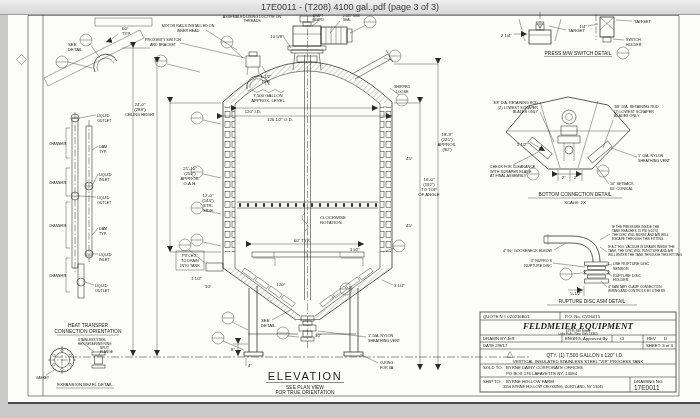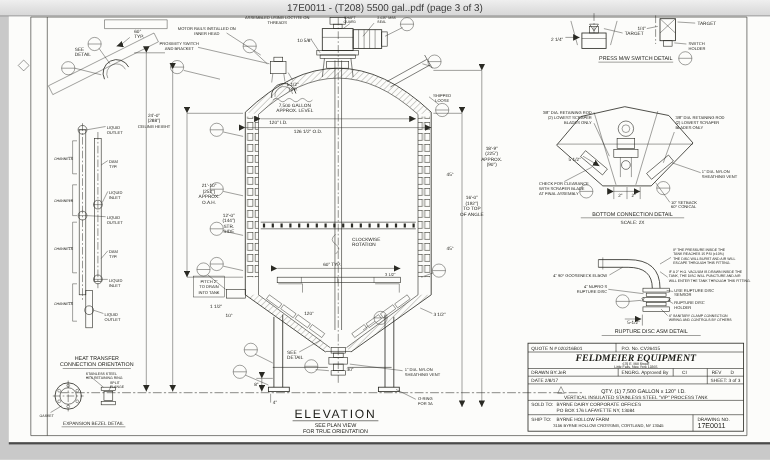--- a/index.html
+++ b/index.html
@@ -15,21 +15,21 @@
   .fl{stroke:#2a2a24;stroke-width:.5;fill:none;stroke-dasharray:8 2 2 2}
   .t3{font-size:3.2px}.t35{font-size:3.7px}.t4{font-size:4.3px}.t45{font-size:4.9px}.t6{font-size:6.5px}
   .mid{text-anchor:middle}.end{text-anchor:end}
   .ser{font-family:"Liberation Serif",serif;font-style:italic;font-weight:bold;font-size:9px}
   .big{font-size:11px;letter-spacing:1.6px}
 </style>
 </head>
 <body>
 
 <div id="titlebar">
-  <span>17E0011 - (T208) 5500 gal..pdf (page 3 of 3)</span>
+  <span>17E0011 - (T208) 4100 gal..pdf (page 3 of 3)</span>
 </div>
 <div id="page"></div>
 <div id="pageedge"></div>
 
 <svg width="700" height="418" viewBox="0 0 700 418" style="position:absolute;left:0;top:0">
   <defs>
     <pattern id="h" width="4" height="4" patternUnits="userSpaceOnUse" patternTransform="rotate(45)">
       <line x1="0" y1="0" x2="0" y2="4" stroke="#5a5a50" stroke-width="0.5"></line>
     </pattern>
     <pattern id="d" width="7" height="10" patternUnits="userSpaceOnUse">

